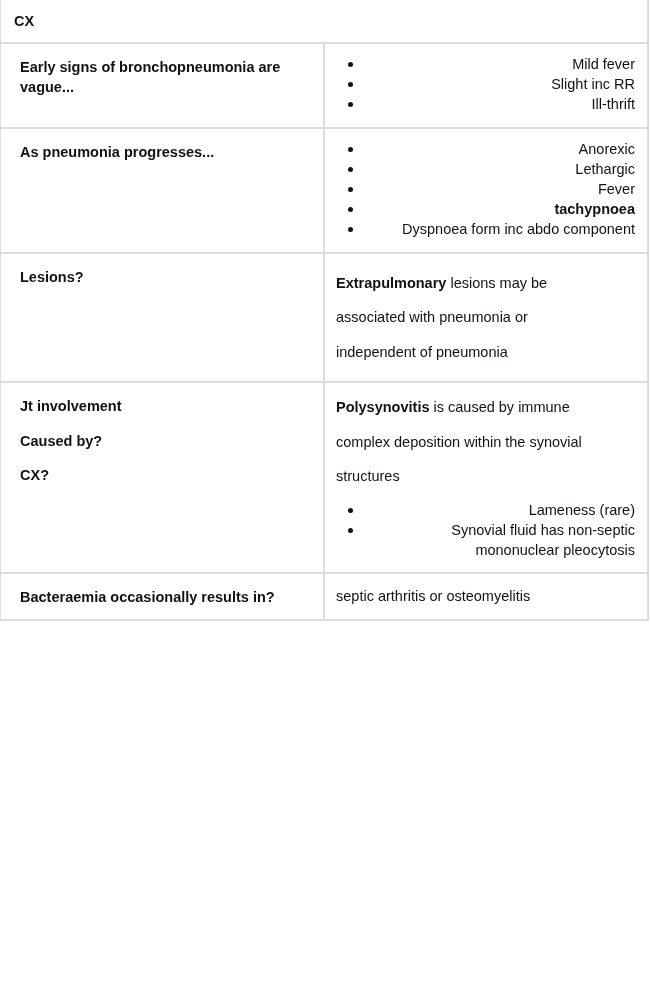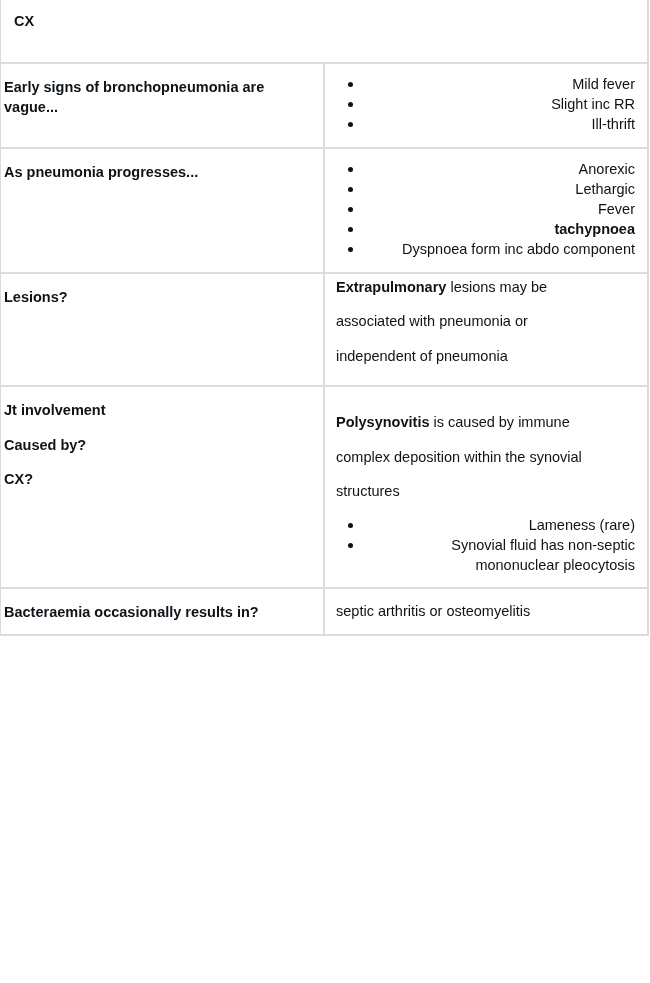--- a/index.html
+++ b/index.html
@@ -1,21 +1,21 @@
 <!DOCTYPE html>
 <html><head>
 <meta charset="utf-8">
 <style>
   html, body { margin:0; padding:0; background:#ffffff; }
   body { width:650px; height:983px; overflow:hidden; font-family:"Liberation Sans", sans-serif; color:#0e1318; }
   table { border-collapse:collapse; width:650px; table-layout:fixed; position:absolute; top:-2px; left:-1px; }
   td { border:2px solid #dcdcdc; vertical-align:top; font-size:14.5px; line-height:20px; }
-  td.left { width:310px; padding:13px 12px 12px 3px; font-weight:bold; }
+  td.left { width:310px; padding:13px 12px 12px 19px; font-weight:bold; }
   td.right { padding:10px 12px 12px 11px; }
-  td.full { padding:11px 12px 27px 13px; font-weight:bold; height:24px; }
+  td.full { padding:11px 12px 7px 13px; font-weight:bold; height:24px; }
   ul { margin:0; padding:0 0 0 29px; list-style:none;text-align:right; }
   li { position:relative; line-height:20.2px; }
   li::before { content:""; position:absolute; left:-17px; top:8px; width:5px; height:5px; border-radius:50%; background:#111; }
   .para { line-height:34.5px; margin-top:-6px; }
   .para b { font-weight:bold; }
   .gap { height:6px; }
 </style>
 </head>
 <body>
 
@@ -46,39 +46,39 @@
         <li style="font-weight:bold">tachypnoea</li>
         <li>Dyspnoea form inc abdo component</li>
       </ul>
     </td>
   </tr>
 
 
 
   <tr style="height:113px">
     <td class="left">Lesions?</td>
-    <td class="right" style="padding-top:2px">
+    <td class="right" style="padding-top:18px">
       <div class="para">
         <div><b>Extrapulmonary</b><span> lesions may be</span></div>
         <div>associated with pneumonia or</div>
         <div>independent of pneumonia</div>
       </div>
     </td>
   </tr>
 
 
   <tr style="height:188px">
     <td class="left">
       <div class="para" style="margin-top:-7px">
         <div>Jt involvement</div>
         <div>Caused by?</div>
         <div>CX?</div>
       </div>
     </td>
-    <td class="right" style="padding-top:24px">
+    <td class="right" style="padding-top:13px">
       <div class="para">
         <div><b>Polysynovitis</b><span> is caused by immune</span></div>
         <div>complex deposition within the synovial</div>
         <div>structures</div>
       </div>
       <div class="gap"></div>
       <ul>
         <li>Lameness (rare)</li>
         <li>Synovial fluid has non-septic mononuclear pleocytosis</li>
       </ul>

